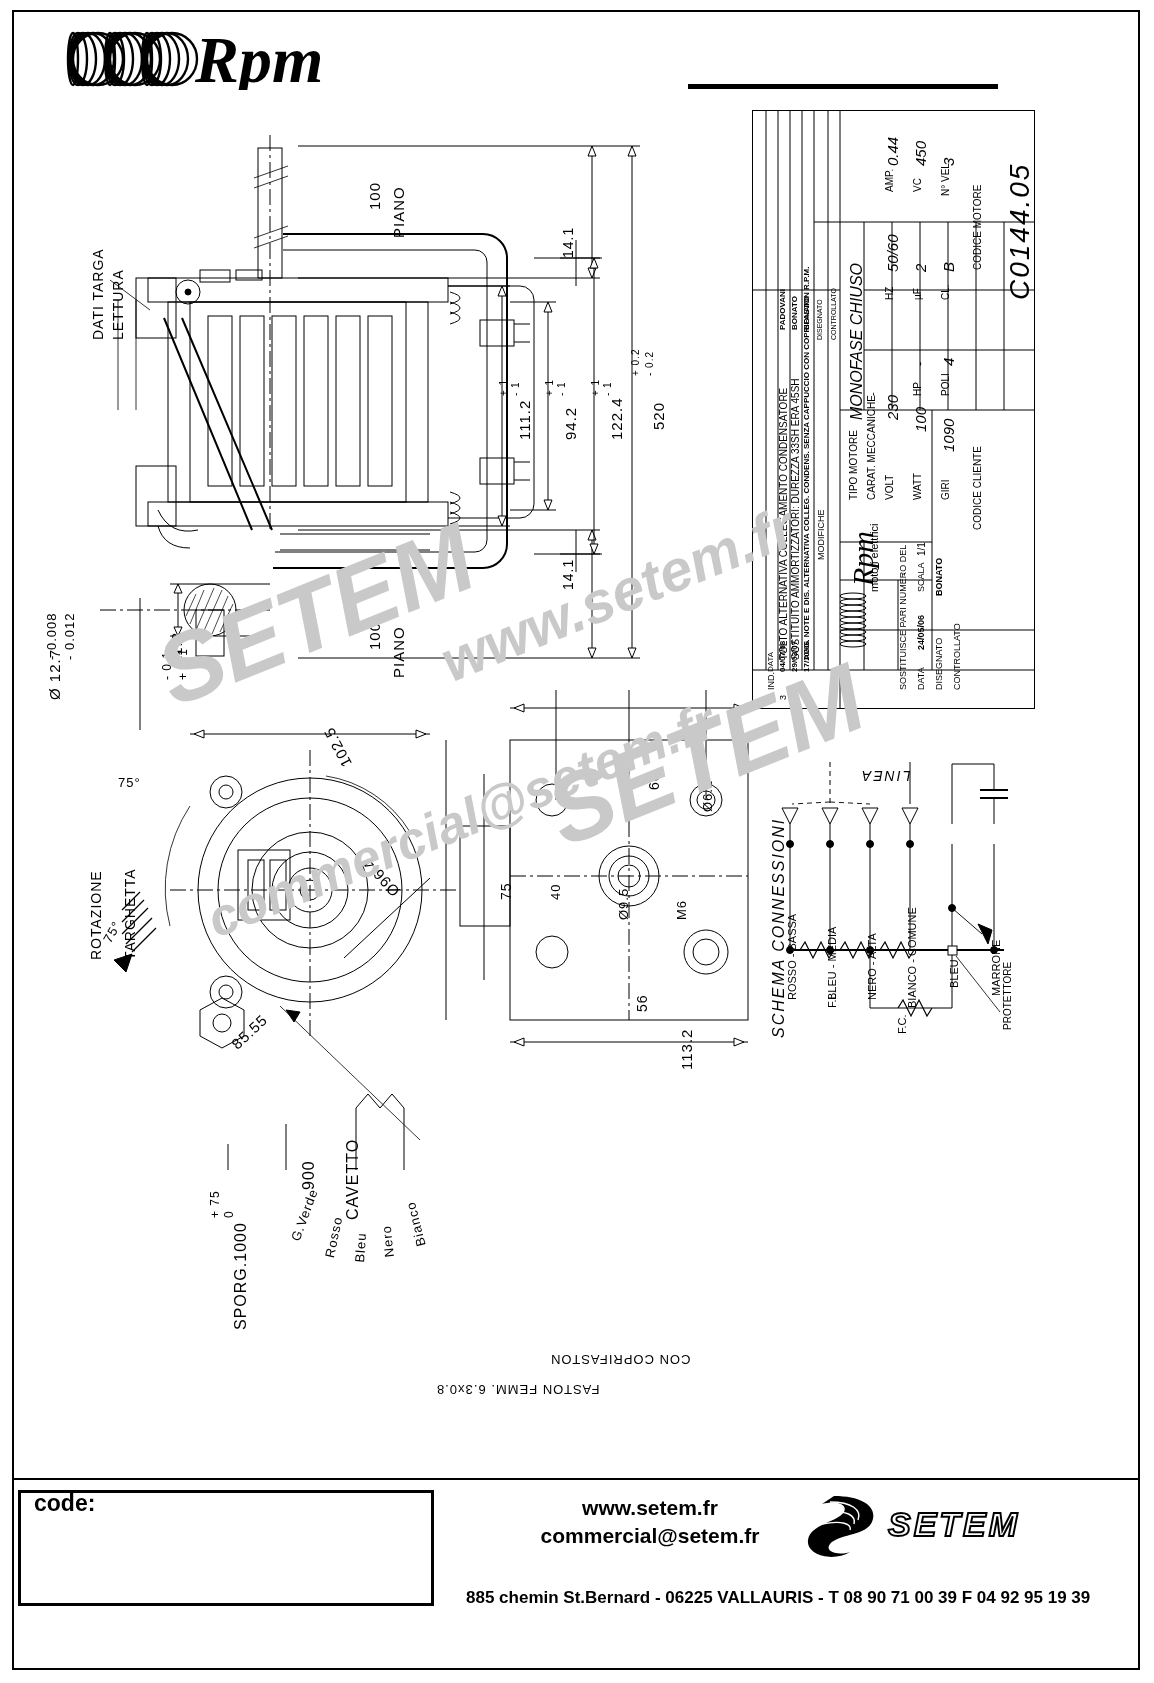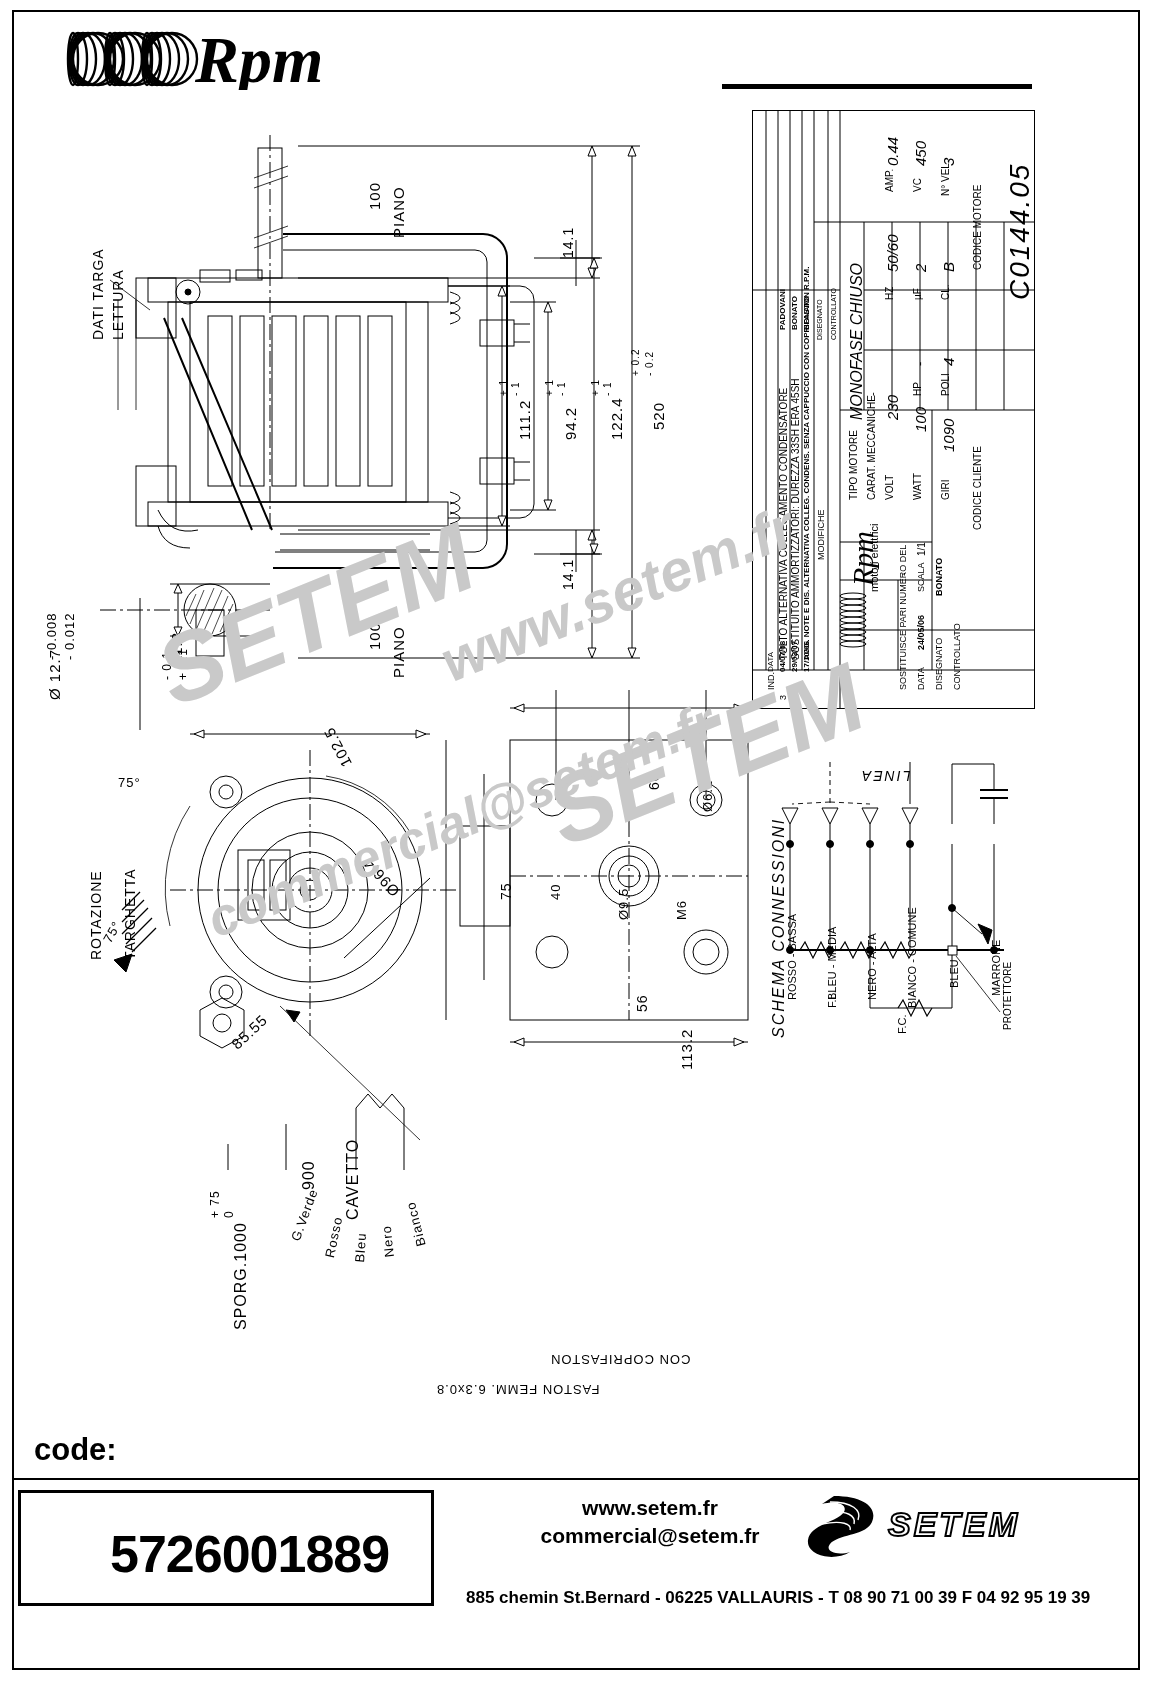--- a/index.html
+++ b/index.html
@@ -1,34 +1,34 @@
 <!DOCTYPE html>
 <html><head>
 <meta charset="utf-8">
 <style>
   html,body{margin:0;padding:0;background:#fff;}
   body{width:1154px;height:1683px;position:relative;font-family:"Liberation Sans",sans-serif;color:#000;overflow:hidden;}
-  .page{position:absolute;left:0;top:0;width:1026px;height:1683px;padding-left:34px;}
+  .page{position:absolute;left:0;top:0;width:1026px;height:1683px;}
   .frame{position:absolute;left:12px;top:10px;width:1128px;height:1660px;border:2px solid #000;box-sizing:border-box;}
   .abs{position:absolute;}
   .txt{position:absolute;white-space:nowrap;font-family:"Liberation Sans",sans-serif;}
   .cad{font-family:"Liberation Sans",sans-serif;letter-spacing:1px;}
   .r90{transform-origin:0 0;transform:rotate(-90deg);}
   .r180{transform-origin:50% 50%;transform:rotate(180deg);}
   .ln{position:absolute;background:#000;}
   .hl{height:1px;}
   
   #logo-rpm{position:absolute;left:40px;top:28px;width:330px;height:62px;}
   #ref-block{position:absolute;right:28px;top:28px;text-align:right;}
   #ref-block .reftxt{font-style:italic;font-weight:bold;font-size:40px;letter-spacing:1px;}
   #ref-underline{position:absolute;right:28px;top:84px;width:310px;height:5px;background:#000;}
   .vtext{position:absolute;transform-origin:0 0;transform:rotate(-90deg);white-space:nowrap;font-size:9px;font-family:"Liberation Sans",sans-serif;}
   .vtext-i{font-style:italic;}
   #code-box{position:absolute;left:18px;top:1490px;width:410px;height:110px;border:3px solid #000;background:#fff;}
-  #code-label{position:absolute;left:34px;top:1432px;font-size:31px;font-weight:bold;}
+  #code-label{position:absolute;left:34px;top:1490px;font-size:23px;font-weight:bold;}
   #code-value{position:absolute;left:110px;top:1524px;font-size:52px;font-weight:bold;letter-spacing:-1px;}
   .setemtxt{position:absolute;font-weight:bold;text-align:center;}
   svg{display:block;}
   .wm{position:absolute;color:#c9c9c9;font-weight:bold;font-style:italic;white-space:nowrap;pointer-events:none;}
 </style>
 </head>
 <body>
 
 <div class="page">
 
@@ -568,21 +568,20 @@
 
   <div class="wm" style="left:150px;top:560px;font-size:96px;transform:rotate(-22deg);">SETEM</div>
   <div class="wm" style="left:540px;top:700px;font-size:96px;transform:rotate(-22deg);">SETEM</div>
   <div class="wm" style="left:430px;top:560px;font-size:58px;transform:rotate(-22deg);">www.setem.fr</div>
   <div class="wm" style="left:190px;top:790px;font-size:52px;transform:rotate(-22deg);">commercial@setem.fr</div>
 
   <div class="ln hl" style="left:14px;top:1478px;width:1124px;height:2px;"></div>
 
   <div id="code-box"></div>
   <div id="code-label">code:</div>
-  <div id="code-value">5726001889</div>
 
   <div class="setemtxt" style="left:520px;top:1496px;width:260px;font-size:21px;">www.setem.fr</div>
   <div class="setemtxt" style="left:500px;top:1524px;width:300px;font-size:21px;">commercial@setem.fr</div>
   <div class="setemtxt" style="left:466px;top:1588px;width:676px;font-size:17px;text-align:left;">885 chemin St.Bernard -  06225 VALLAURIS -  T 08 90 71 00 39   F 04 92 95 19 39</div>
 
   <div class="abs" style="left:800px;top:1490px;width:260px;height:70px;">
     <svg width="260" height="70" viewBox="0 0 260 70">
       <g>
         <path d="M34 6 C64 6 78 18 72 32 C66 46 38 44 30 54 C24 62 38 66 50 62 C34 72 6 66 8 50 C10 34 38 32 44 22 C48 14 36 10 22 14 Z" fill="#000"></path>
         <path d="M30 12 C52 12 62 20 58 30" fill="none" stroke="#fff" stroke-width="1.4"></path>

